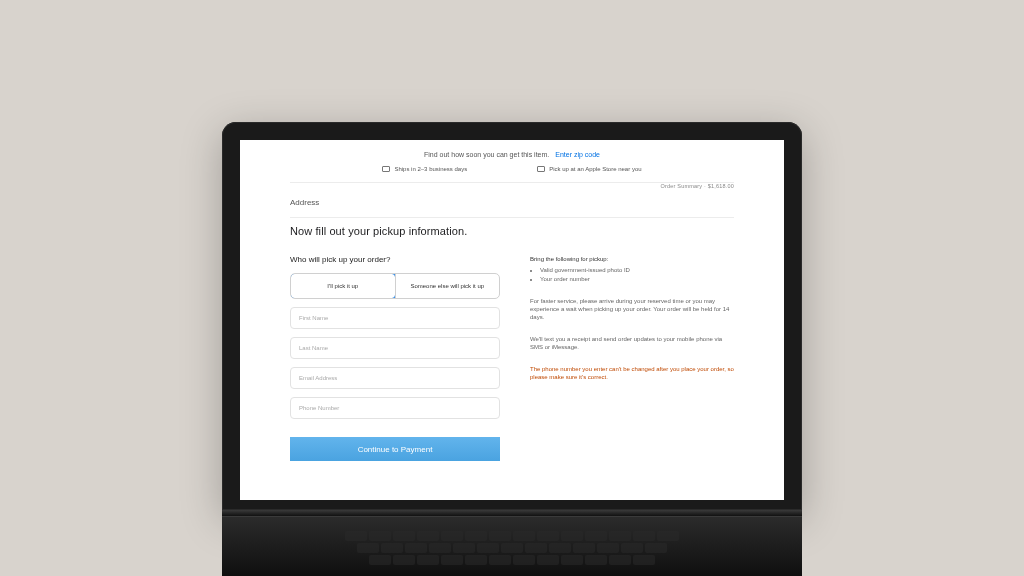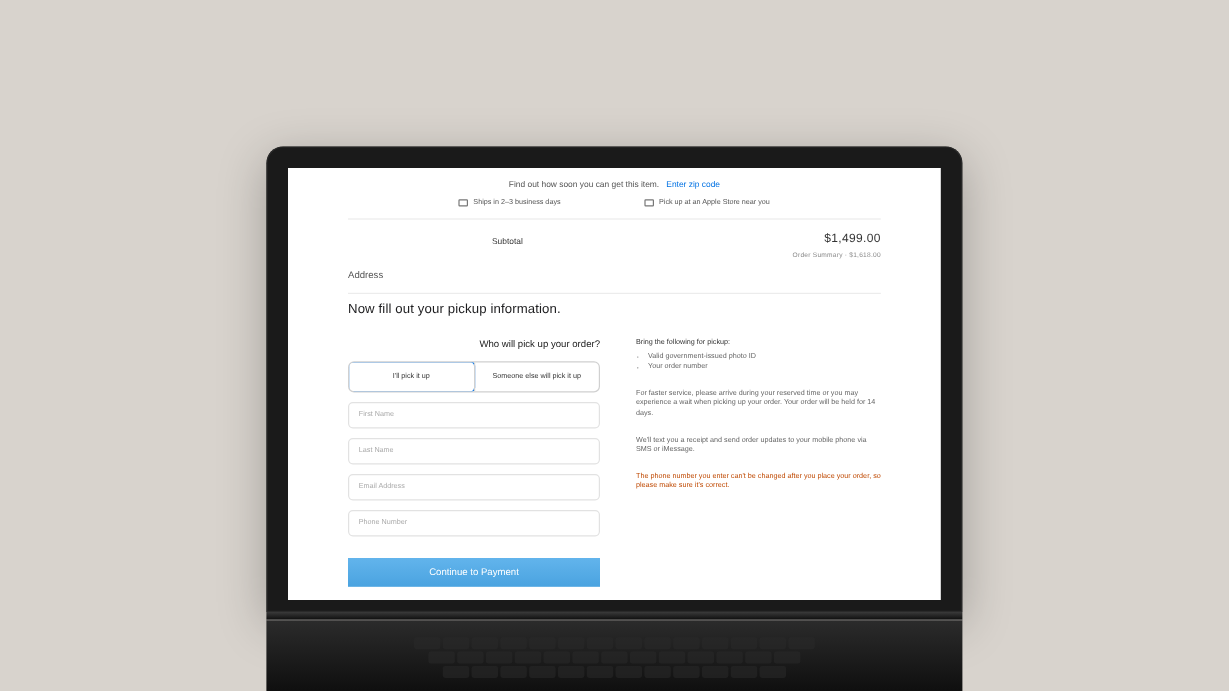--- a/index.html
+++ b/index.html
@@ -119,21 +119,21 @@
   }
 
   .form-area {
     display: flex;
     gap: 30px;
     margin-top: 16px;
   }
   .left-col { flex: 0 0 210px; }
   .right-col { flex: 1; font-size: 6px; color: #666; }
 
-  .who-label { font-size: 8px; font-weight: 500; color: #222; margin-bottom: 8px; text-align: right; }
+  .who-label { font-size: 8px; font-weight: 500; color: #222; margin-bottom: 8px; }
   .who-tabs {
     display: flex;
     border: 1px solid #d0d0d0;
     border-radius: 5px;
     overflow: hidden;
     height: 26px;
   }
   .who-tab {
     flex: 1;
     display: flex;
@@ -206,24 +206,20 @@
             <span>Ships in 2–3 business days</span>
           </div>
           <div class="ship-opt">
             <span class="ship-icon"></span>
             <span>Pick up at an Apple Store near you</span>
           </div>
         </div>
 
         <div class="divider"></div>
 
-        <div class="summary-row">
-          <span class="subtotal-label">Subtotal</span>
-          <span class="subtotal-val">$1,499.00</span>
-        </div>
         <div class="summary-sub">Order Summary  ·  $1,618.00</div>
 
         <div class="checkout-title">Address</div>
 
         <div class="divider"></div>
 
         <h1 class="page-title">Now fill out your pickup information.</h1>
 
         <div class="form-area">
           <div class="left-col">

